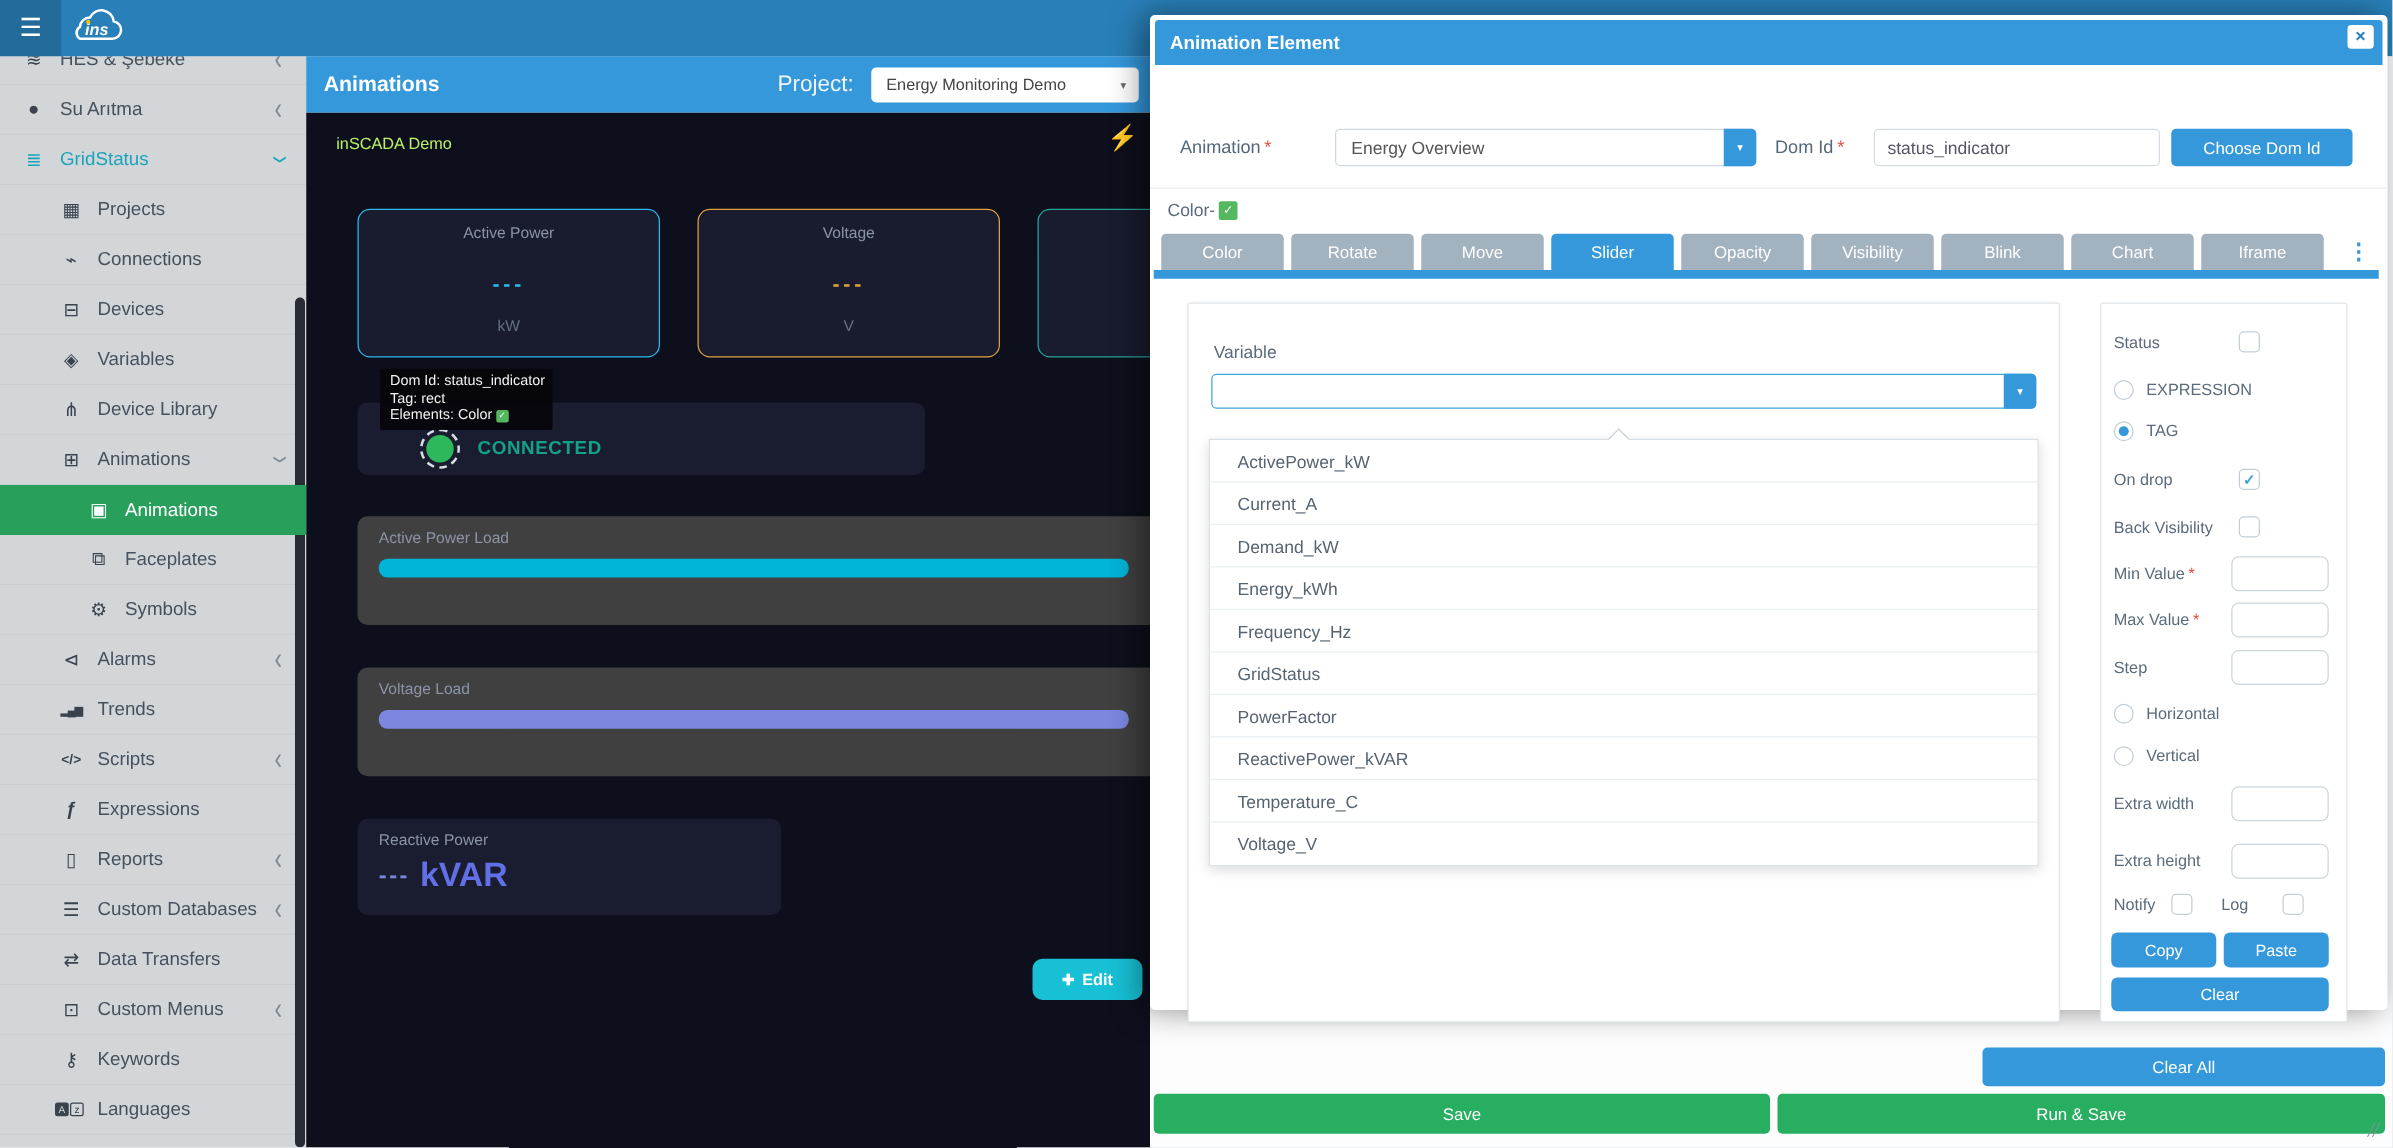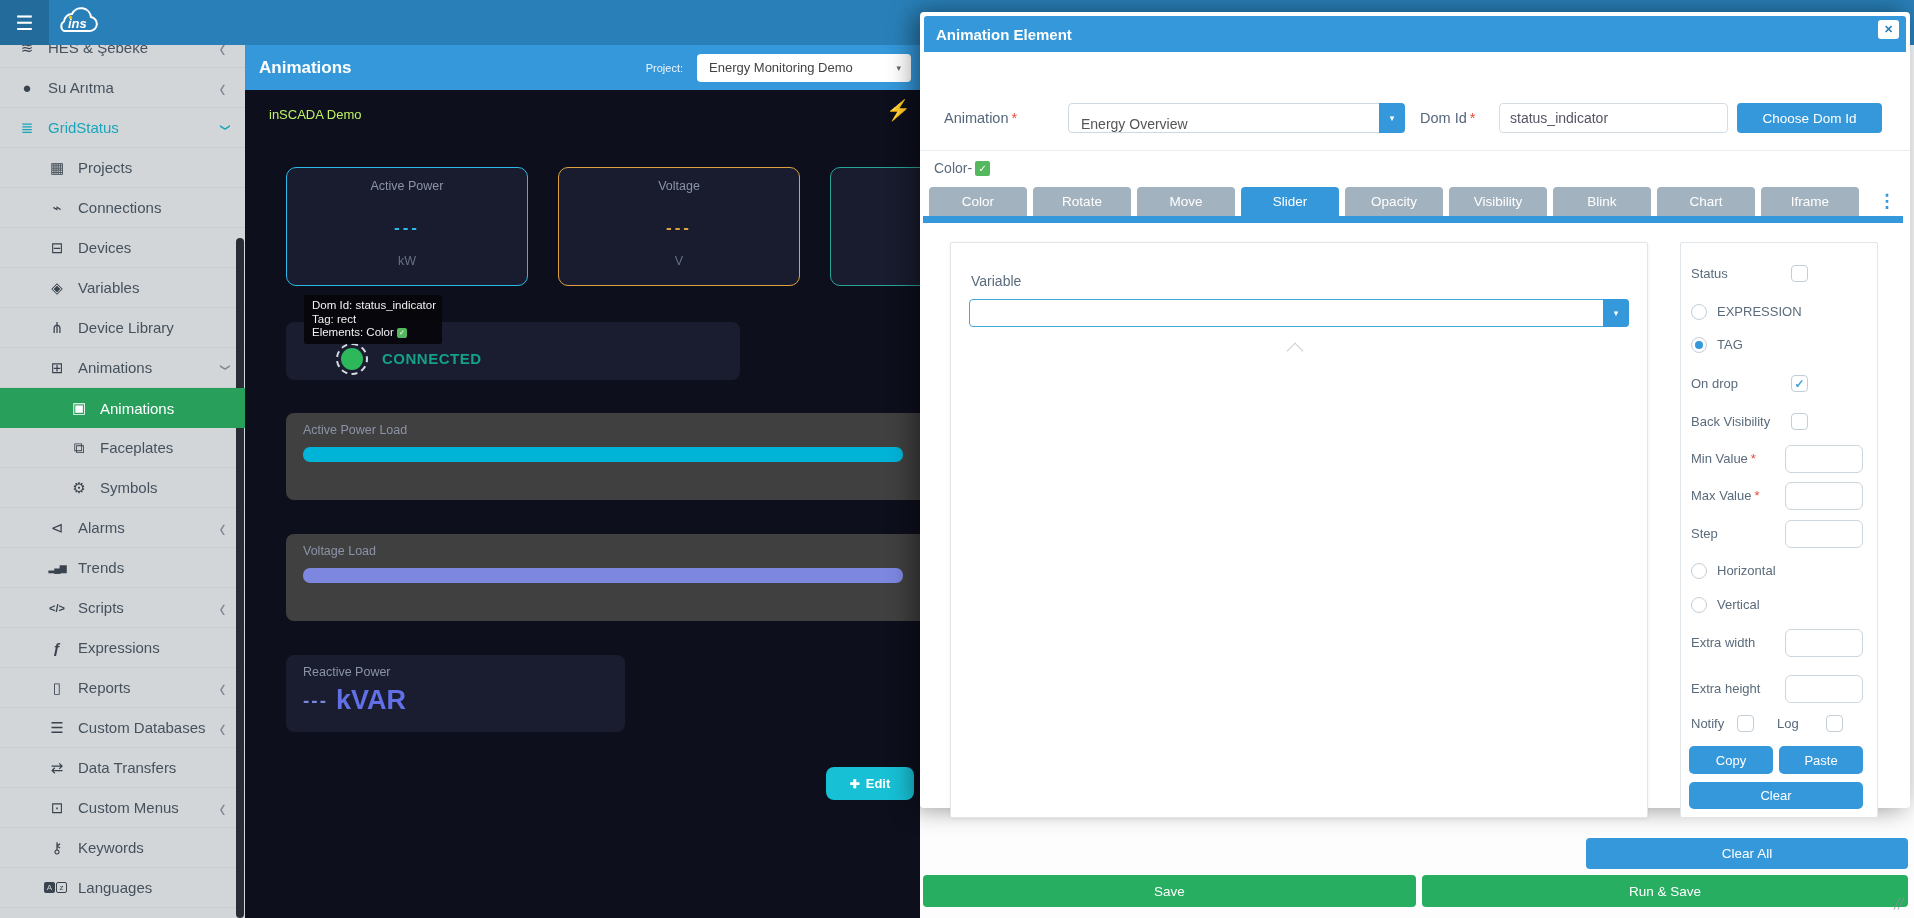--- a/index.html
+++ b/index.html
@@ -25,21 +25,21 @@
   .srow.active .ic{color:#fff}
   .sscroll{position:absolute;left:236px;top:193px;width:8px;height:680px;background:#282c34;border-radius:4px;z-index:2}
   .langbox{display:inline-flex;gap:1px}
   .langbox i{font-style:normal;width:11px;height:11px;font-size:8px;display:flex;align-items:center;justify-content:center;border-radius:2px}
   .langbox .f1{background:#39434e;color:#d3d6d9}
   .langbox .f2{border:1px solid #39434e;color:#39434e}
 
   
   .mainheader{position:absolute;left:245px;top:45px;width:675px;height:45px;background:#3498db;display:flex;align-items:center;z-index:2}
   .mh-title{color:#fff;font-size:17px;font-weight:bold;margin-left:14px}
-  .mh-project{margin-left:auto;color:#eef5fb;font-size:11px}
+  .mh-project{margin-left:auto;color:#eef5fb;font-size:18px}
   .mh-select{position:relative;margin-left:14px;margin-right:9px;width:214px;height:28px;background:#fff;border-radius:4px;display:flex;align-items:center;font-size:13px;color:#444;padding-left:12px}
   .mh-select .car{position:absolute;right:10px;color:#666;font-size:9px}
 
   
   .dash{position:absolute;left:245px;top:90px;width:675px;height:828px;background:#0d0f1c;overflow:hidden;z-index:1}
   .watermark{position:absolute;left:24px;top:17px;color:#bef264;font-size:13px}
   .bolt{position:absolute;left:641px;top:8px;color:#e8822a;font-size:20px}
   .kcard{position:absolute;top:77px;width:242px;height:119px;background:#191c2e;border-radius:10px}
   .kcard .t{position:absolute;top:11px;width:100%;text-align:center;font-size:12.5px;color:#8b93a6}
   .kcard .v{position:absolute;top:50px;width:100%;text-align:center;font-size:17px;font-weight:bold;letter-spacing:3px}
@@ -61,21 +61,21 @@
   .editbtn{position:absolute;left:581px;top:677px;width:88px;height:33px;background:#17c0d4;border-radius:8px;display:flex;align-items:center;justify-content:center;gap:6px;color:#fff;font-size:13px;font-weight:bold}
 
   
   .under{position:absolute;left:920px;top:45px;width:994px;height:873px;background:#fdfdfd;z-index:5}
   .modal{position:absolute;left:920px;top:12px;width:990px;height:796px;background:#fff;border-radius:4px;box-shadow:-6px 0 26px rgba(0,0,0,.45);z-index:10}
   .m-head{position:absolute;left:4px;top:4px;width:982px;height:36px;background:#3498db;border-radius:3px 3px 0 0;display:flex;align-items:center}
   .m-title{color:#fff;font-size:15px;font-weight:bold;margin-left:12px}
   .m-close{position:absolute;left:958px;top:8px;width:21px;height:19px;background:#fff;border-radius:3px;display:flex;align-items:center;justify-content:center;color:#2980b9;font-size:11px;font-weight:bold}
   .flabel{position:absolute;font-size:14.5px;color:#55677a}
   .req{color:#e74c3c;margin-left:3px}
-  .fselect{position:absolute;left:148px;top:91px;width:337px;height:30px;border:1px solid #cfd8e0;border-radius:4px;background:#fff;display:flex;align-items:flex-end;font-size:14px;color:#555;padding-left:12px}
+  .fselect{position:absolute;left:148px;top:91px;width:337px;height:30px;border:1px solid #cfd8e0;border-radius:4px;background:#fff;display:flex;align-items:center;font-size:14px;color:#555;padding-left:12px}
   .fselect .btn{position:absolute;right:-1px;top:-1px;width:26px;height:30px;background:#3498db;border-radius:0 4px 4px 0;display:flex;align-items:center;justify-content:center;color:#fff;font-size:9px}
   .finput{position:absolute;left:579px;top:91px;width:229px;height:30px;border:1px solid #d5dde3;border-radius:4px;font-size:14px;color:#556;padding:0 10px;font-family:"Liberation Sans",sans-serif}
   .choosebtn{position:absolute;left:817px;top:91px;width:145px;height:30px;background:#3498db;border-radius:4px;color:#fff;font-size:13.5px;display:flex;align-items:center;justify-content:center}
   .m-div{position:absolute;left:0;top:138px;width:990px;height:1px;background:#eaeef1}
   .colorrow{position:absolute;left:14px;top:148px;font-size:14px;color:#5a6b7b;display:flex;align-items:center}
   .colorrow .badge{width:15px;height:15px;font-size:10px;margin-left:3px;vertical-align:0}
   .tabs{position:absolute;left:9px;top:175px;display:flex;gap:6px}
   .tab{width:98px;height:29px;background:#a3b2bf;border-radius:4px 4px 0 0;color:#fff;font-size:13.5px;display:flex;align-items:center;justify-content:center}
   .tab.on{background:#3498db}
   .tabdots{position:absolute;left:958px;top:178px;color:#3498db;font-size:18px;font-weight:bold}
@@ -328,20 +328,32 @@
 
   <div class="panel mpanel">
     <div class="varlabel">Variable</div>
     <div class="combo">
       <input value="" style="">
       <span class="btn">
           <span>▾</span>
         </span>
     </div>
     <div class="ddnotch"></div>
+    <div class="ddlist">
+      <div class="dditem">ActivePower_kW</div>
+      <div class="dditem">Current_A</div>
+      <div class="dditem">Demand_kW</div>
+      <div class="dditem">Energy_kWh</div>
+      <div class="dditem">Frequency_Hz</div>
+      <div class="dditem">GridStatus</div>
+      <div class="dditem">PowerFactor</div>
+      <div class="dditem">ReactivePower_kVAR</div>
+      <div class="dditem">Temperature_C</div>
+      <div class="dditem">Voltage_V</div>
+    </div>
   </div>
 
   <div class="panel rpanel">
     <span class="slabel" style="top:23px">Status</span>
     <span class="cb" style="left:110px;top:22px"></span>
 
     <span class="rd" style="left:10px;top:61px"></span>
     <span class="slabel" style="left:36px;top:61px">EXPRESSION</span>
 
     <span class="rd sel" style="left:10px;top:94px"></span>

